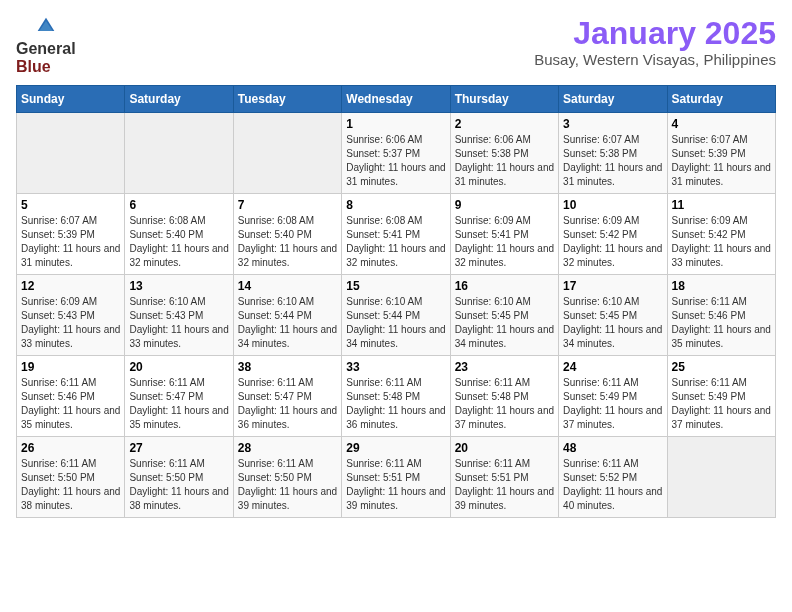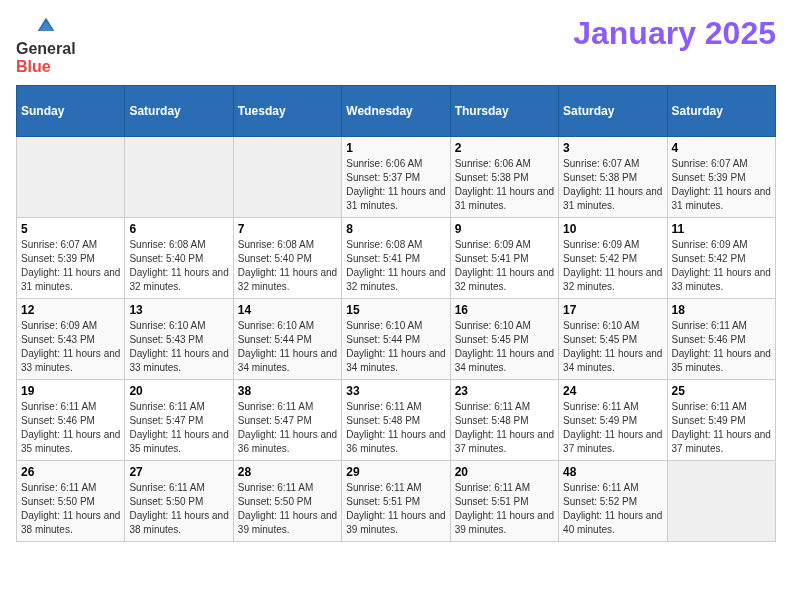--- a/index.html
+++ b/index.html
@@ -28,21 +28,21 @@
       line-height: 1.1;
     }
     .logo-general {
       font-size: 16px;
       font-weight: bold;
       color: #333;
     }
     .logo-blue {
       font-size: 16px;
       font-weight: bold;
-      color: #ef4444;
+      color: #7f1d1d;
     }
     .logo-icon {
       width: 20px;
       height: 20px;
     }
     .title-block {
       text-align: right;
     }
     .title-block h1 {
       font-size: 32px;
@@ -56,21 +56,21 @@
       color: #555;
     }
     table {
       width: 100%;
       border-collapse: collapse;
       font-size: 11px;
     }
     thead tr th {
       background-color: #2a6db5;
       color: #fff;
-      padding: 18px 4px;
+      padding: 6px 4px;
       text-align: left;
       font-size: 12px;
       font-weight: bold;
       border: 1px solid #1a5a9a;
     }
     tbody tr td {
       border: 1px solid #ccc;
       padding: 4px;
       vertical-align: top;
       background: #fff;
@@ -104,20 +104,21 @@
       <polygon points="12,2 22,18 2,18" fill="#2a6db5"></polygon>
       <polygon points="12,6 20,18 4,18" fill="#5a9fd4" opacity="0.5"></polygon>
     </svg>
     <div class="logo-text">
       <span class="logo-general">General</span>
       <span class="logo-blue">Blue</span>
     </div>
   </div>
   <div class="title-block">
     <h1>January 2025</h1>
+    <h2>Busay, Western Visayas, Philippines</h2>
   </div>
 </div>
 
 <table>
   <thead>
     <tr>
       <th>Sunday</th>
       <th>Saturday</th>
       <th>Tuesday</th>
       <th>Wednesday</th>

